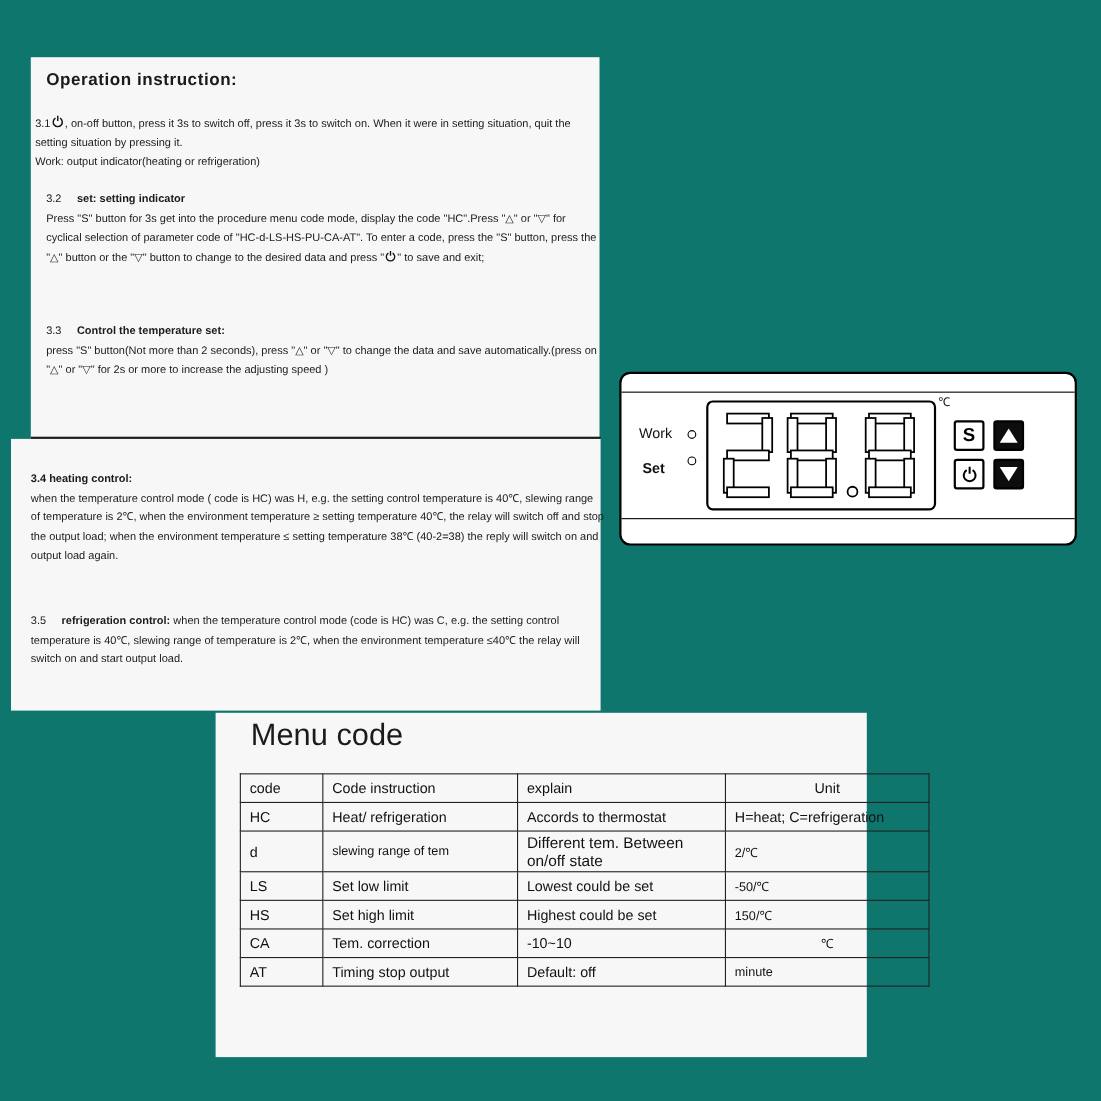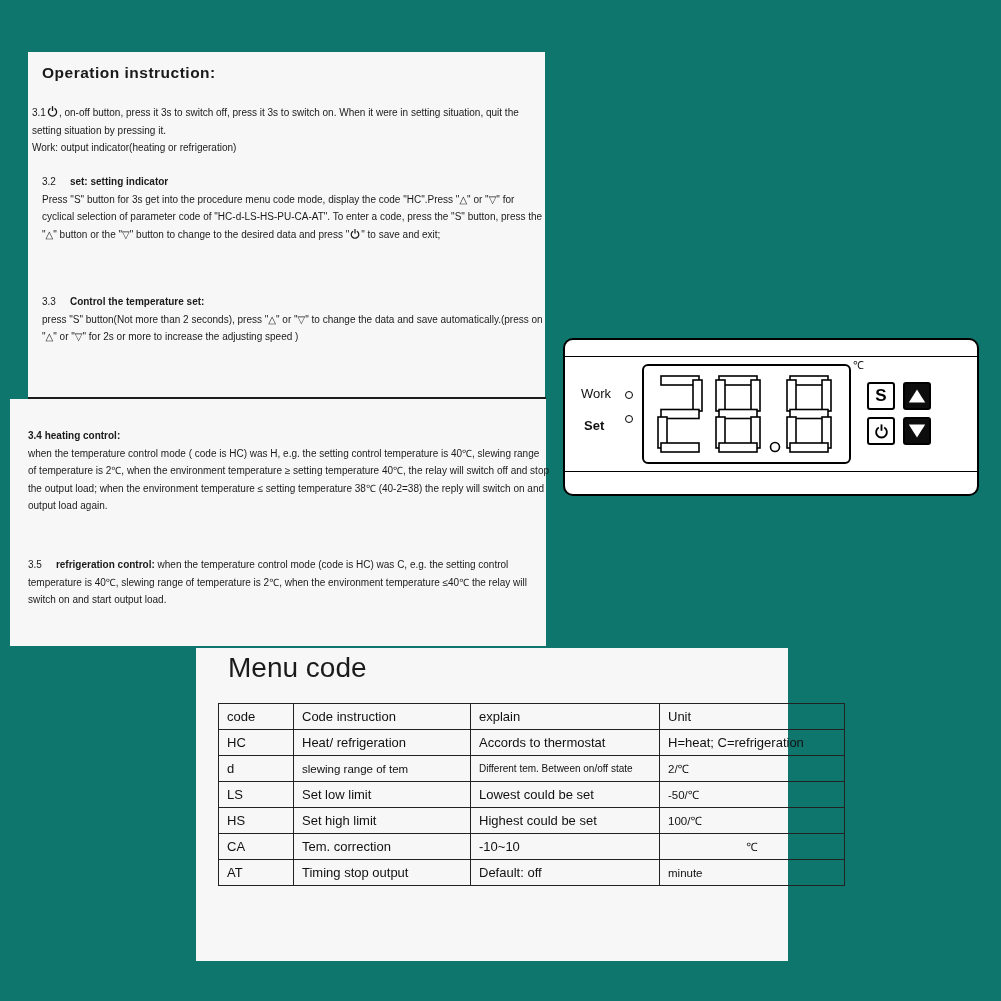--- a/index.html
+++ b/index.html
@@ -38,22 +38,22 @@
   .dbtn.white { background:#fff; border:2px solid #000; font-weight:bold; font-size:17px;
                 color:#000; font-family:"Liberation Sans", sans-serif; }
   .dbtn.dark  { background:#0d0d0d; border:2px solid #000; }
 
   
   #menu-title { position:absolute; left:228px; top:652px; font-size:28px; color:#1b1b1b; }
   #menu-table { position:absolute; left:218px; top:703px; border-collapse:collapse;
                 font-size:13px; color:#111; }
   #menu-table td { border:1px solid #222; padding:2px 8px; height:21px; vertical-align:middle; background:transparent; }
   #menu-table .c0 { width:58px; } #menu-table .c1 { width:160px; }
-  #menu-table .c2 { width:172px; } #menu-table .c3 { width:168px; }
-  .small-cell { font-size:10px; }
+  #menu-table .c2 { width:172px; } #menu-table .c3 { width:168px;text-align:center; }
+  .small-cell { font-size:14px; }
   .mid-cell { font-size:11.5px; }
   .center-cell { text-align:center; }
   #pu-row td { height:52px; }
   #pu-row .pu-unit { vertical-align:top; padding-top:6px; }
   #pu-row .pu-instr { text-align:center; font-size:11.5px; }
 </style>
 </head>
 <body>
 
 <div id="page">
@@ -196,21 +196,21 @@
     <tr>
       <td>LS</td>
       <td>Set low limit</td>
       <td>Lowest could  be set</td>
       <td class="mid-cell">-50/℃</td>
     </tr>
     <tr>
       <td>HS</td>
       <td>Set high limit</td>
       <td>Highest could be set</td>
-      <td class="mid-cell">100/℃</td>
+      <td class="mid-cell">150/℃</td>
     </tr>
     <tr>
       <td>CA</td>
       <td>Tem. correction</td>
       <td>-10~10</td>
       <td class="mid-cell center-cell">℃</td>
     </tr>
     <tr>
       <td>AT</td>
       <td>Timing stop output</td>

